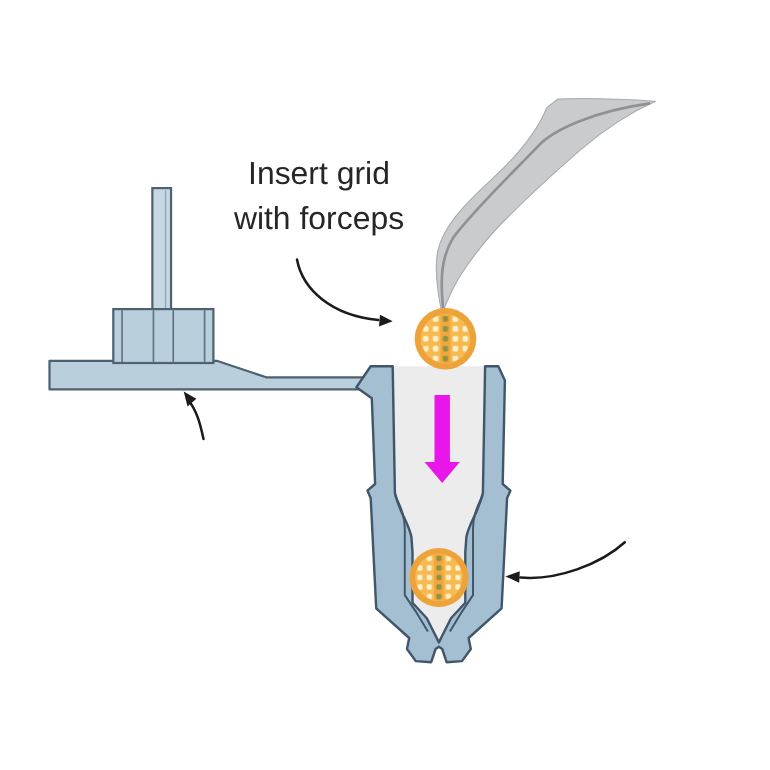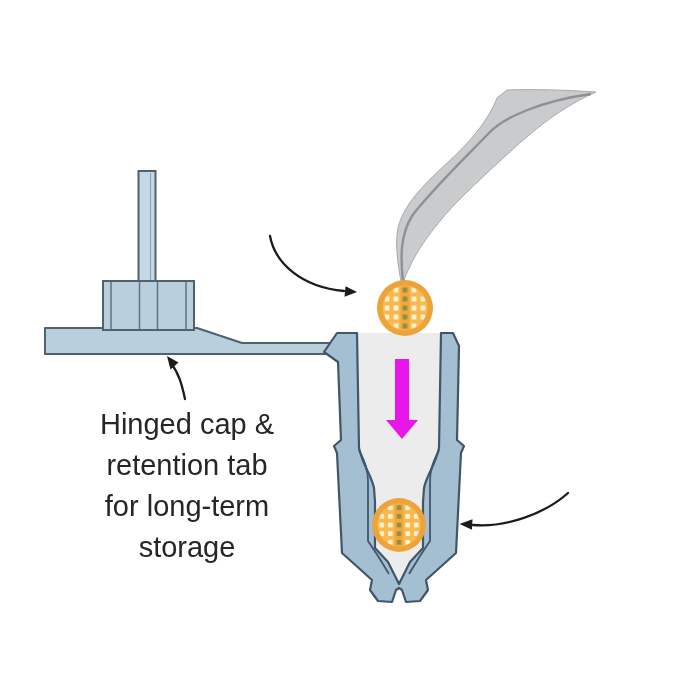--- a/index.html
+++ b/index.html
@@ -106,18 +106,16 @@
       <path d="M 185,399 C 182,385 179,373 170,362"></path>
       <path d="M 568,493 C 546,513 506,528 473,525"></path>
     </g>
     <g fill="#1b1b1b" stroke="none">
       <polygon points="357,292 344.5,296.8 345.5,286.2"></polygon>
       <polygon points="167,356 178.5,362.5 170.5,369.5"></polygon>
       <polygon points="459.5,524 472.5,519.3 472,529.7"></polygon>
     </g>
   </svg>
 
-  <div class="label hinged">Hinged cap &amp;
-retention tab
-for long-term
-storage</div>
+  <div class="label insert">Insert grid
+with forceps</div>
 
 </div>
 
 </body></html>

